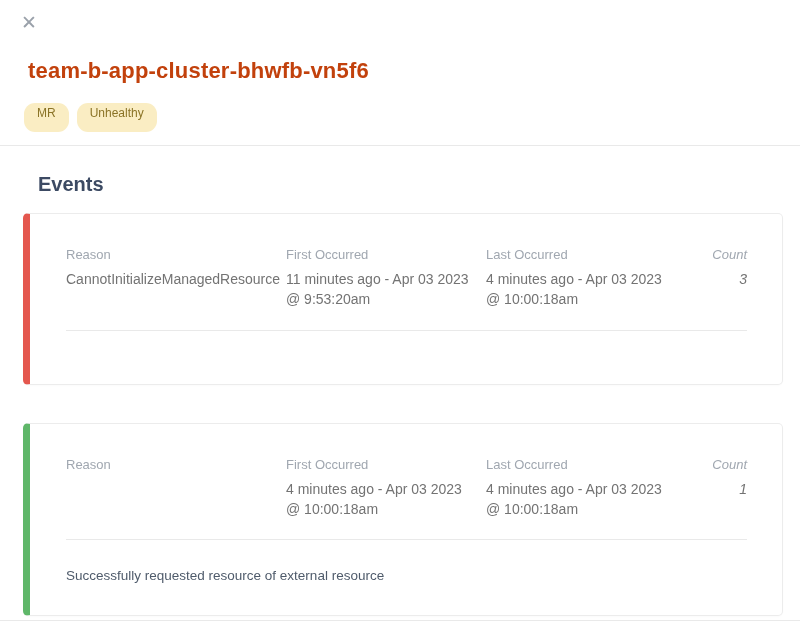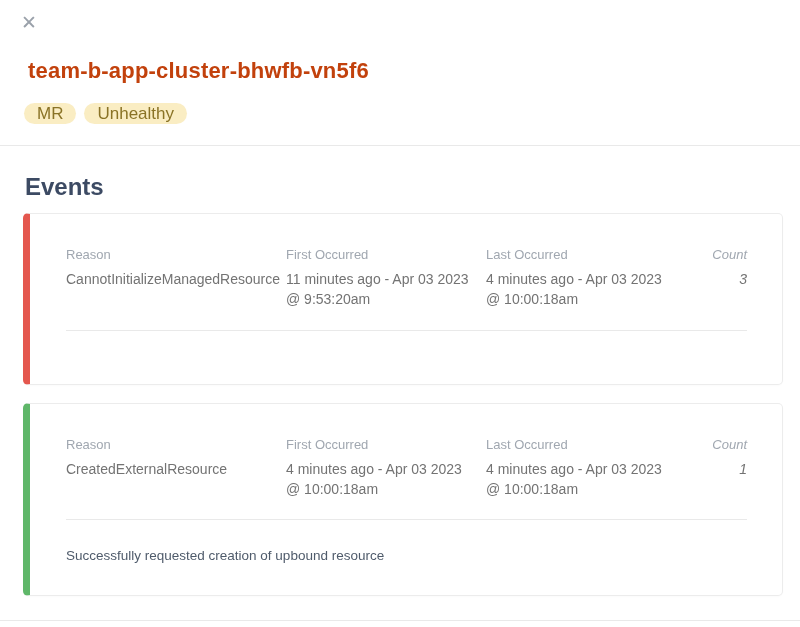--- a/index.html
+++ b/index.html
@@ -20,43 +20,43 @@
   }
 
   .page-title {
     position: absolute; top: 58px; left: 28px;
     font-size: 22px; font-weight: bold; color: #c2410c;
     letter-spacing: 0.2px;
   }
 
   .badges { position: absolute; top: 103px; left: 24px; display: flex; gap: 8px; }
   .badge {
-    display: inline-block; height: 21px; line-height: 21px;
+    display: inline-block; height: 29px; line-height: 21px;
     padding: 0 13px; border-radius: 11px;
-    background: #faedc3; color: #8a7326; font-size: 17px;
+    background: #faedc3; color: #8a7326; font-size: 12px;
   }
 
   .header-divider {
     position: absolute; top: 145px; left: 0; width: 800px; height: 1px;
     background: #e9e9e9;
   }
 
   .section-title {
-    position: absolute; top: 173px; left: 25px;
-    font-size: 24px; font-weight: bold; color: #3c4a63;
+    position: absolute; top: 173px; left: 38px;
+    font-size: 20px; font-weight: bold; color: #3c4a63;
   }
 
   .cards { position: absolute; top: 213px; left: 23px; width: 760px; }
   .event-card {
     background: #fff;
     border: 1px solid #ececec;
     border-left: 7px solid #888;
     border-radius: 5px;
     padding: 33px 35px 28px 36px;
-    margin-bottom: 18px;
+    margin-bottom: 38px;
     box-shadow: 0 1px 2px rgba(0,0,0,0.02);
   }
   .event-grid {
     display: grid;
     grid-template-columns: 220px 200px 200px 1fr;
   }
   .cell { padding-right: 14px; }
   .cell.count { text-align: right; padding-right: 0; font-style: italic; }
   .cell-label {
     font-size: 13px; color: #a0a7b0; margin-bottom: 7px;
@@ -117,35 +117,34 @@
           <div class="cell-value">3</div>
         </div>
       </div>
       <div class="card-divider"></div>
     </div>
 
     <div class="event-card" style="border-left-color: rgb(95, 183, 105);">
       <div class="event-grid">
         <div class="cell">
           <div class="cell-label">Reason</div>
-          <div class="cell-value">CreatedExternalResource</div>
         </div>
         <div class="cell">
           <div class="cell-label">First Occurred</div>
           <div class="cell-value">4 minutes ago - Apr 03 2023 @ 10:00:18am</div>
         </div>
         <div class="cell">
           <div class="cell-label">Last Occurred</div>
           <div class="cell-value">4 minutes ago - Apr 03 2023 @ 10:00:18am</div>
         </div>
         <div class="cell count">
           <div class="cell-label">Count</div>
           <div class="cell-value">1</div>
         </div>
       </div>
       <div class="card-divider"></div>
-      <div class="event-message">Successfully requested creation of upbound resource</div>
+      <div class="event-message">Successfully requested resource of external resource</div>
     </div>
 
   </div>
 
   <div class="bottom-divider"></div>
 </div>
 
 </body></html>

